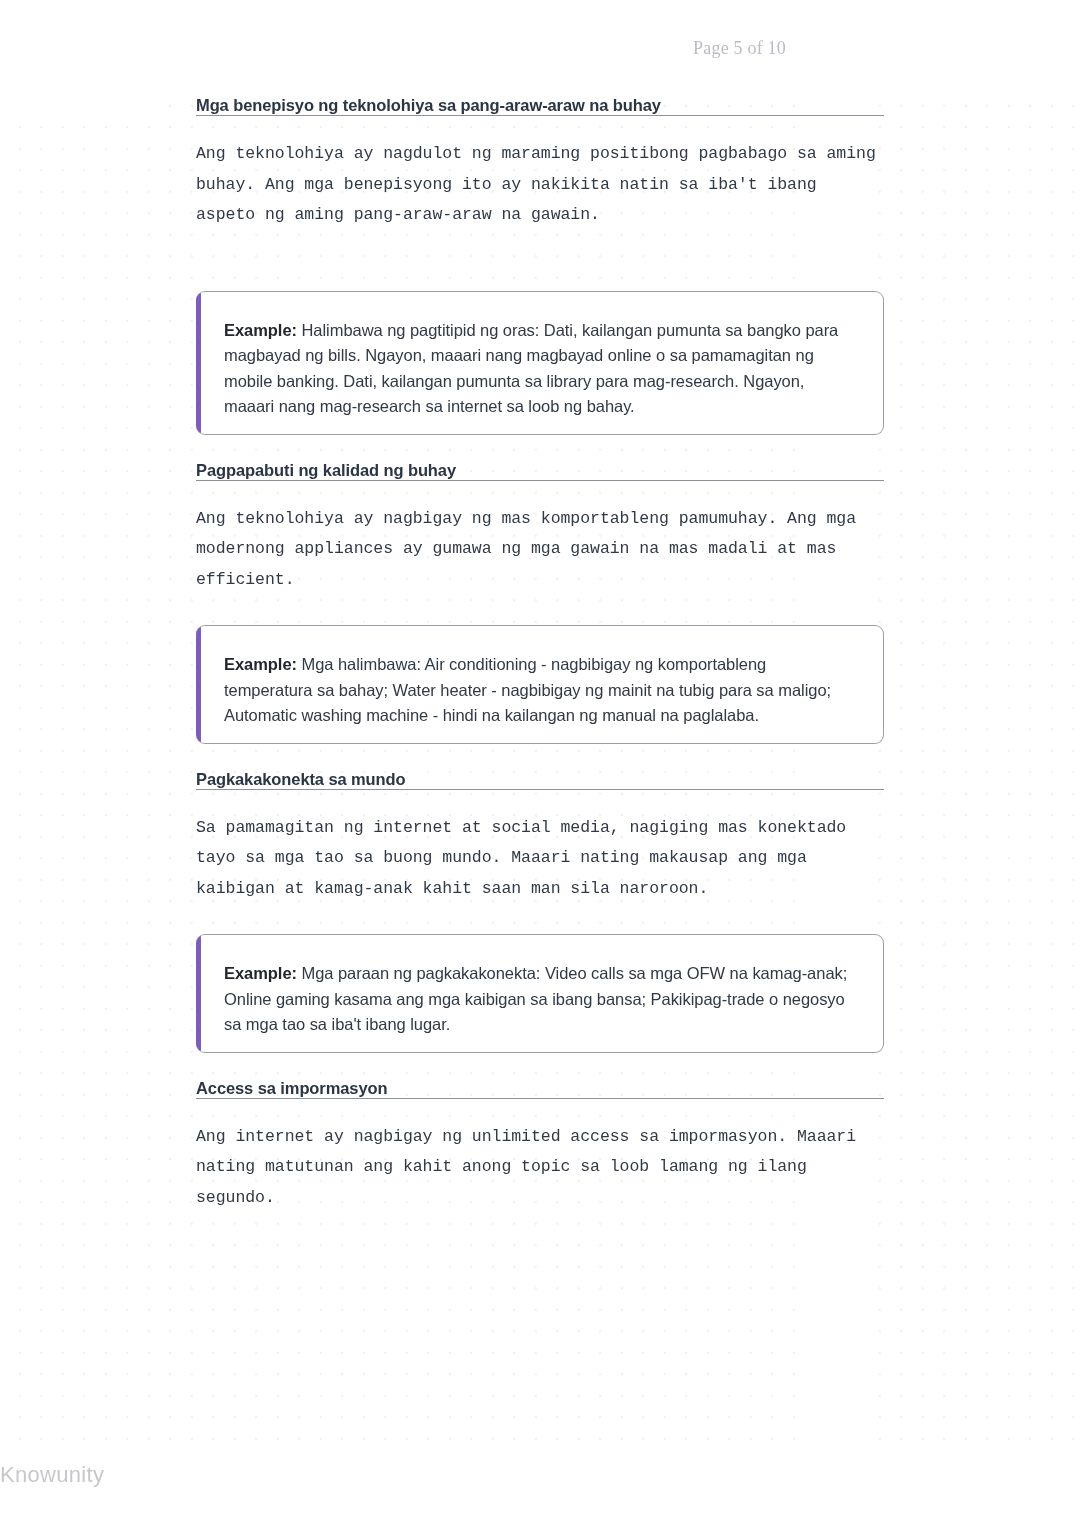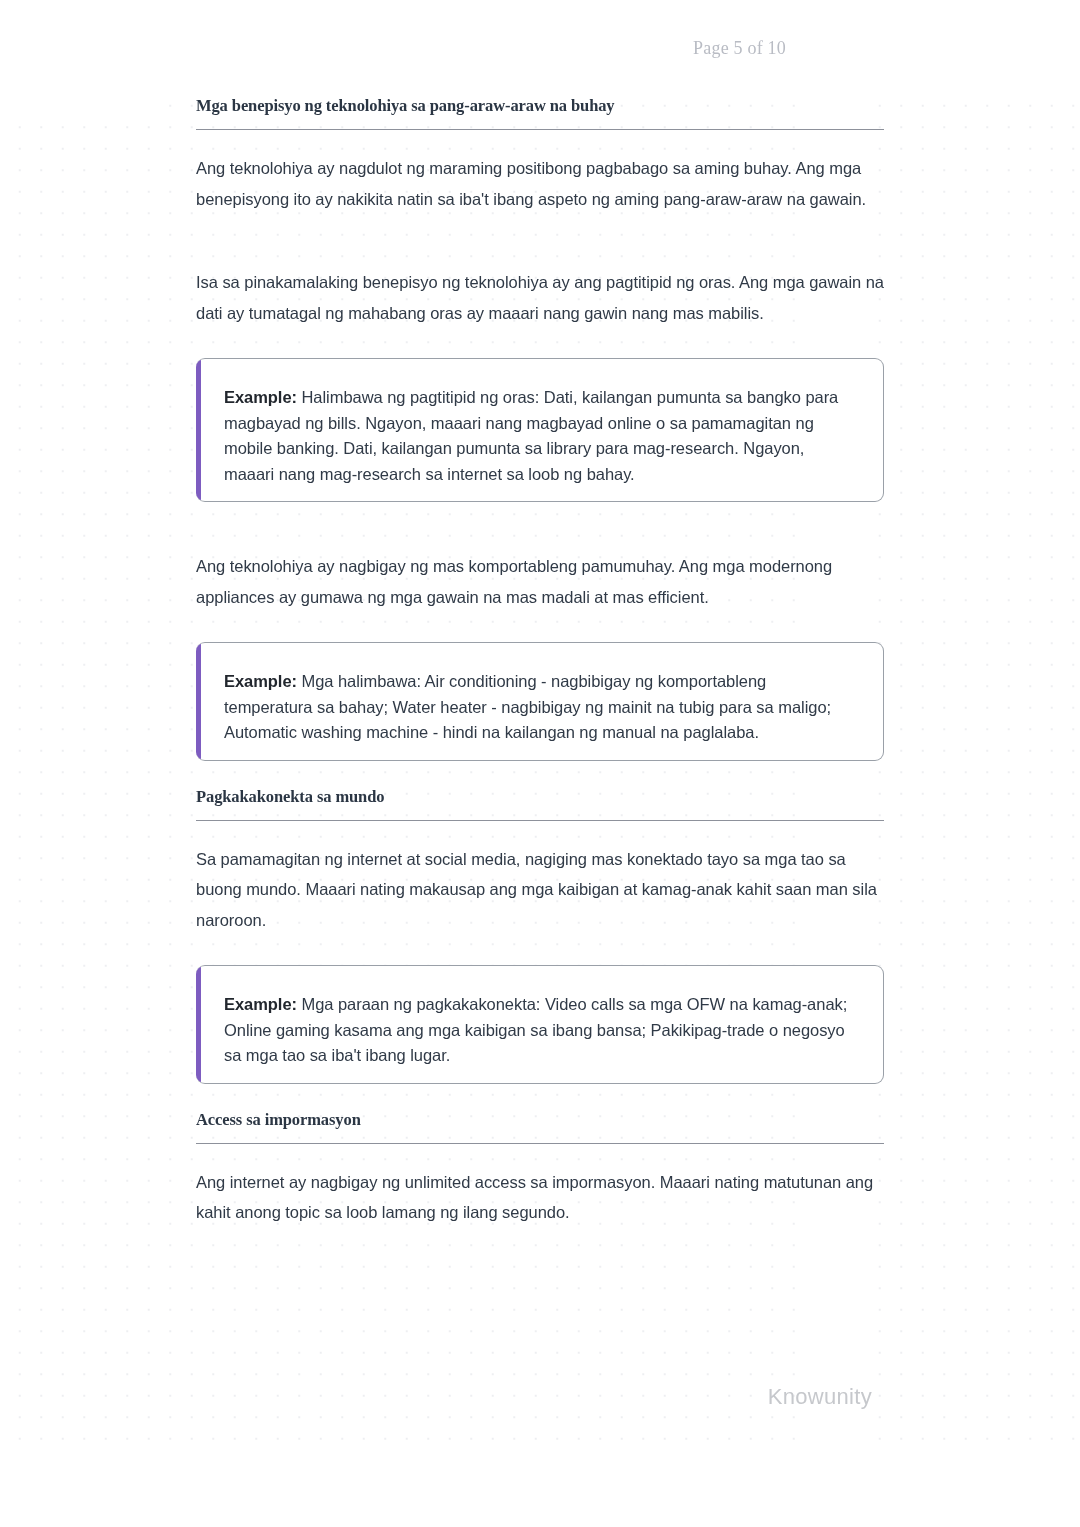--- a/index.html
+++ b/index.html
@@ -85,34 +85,33 @@
     top: 96px;
     width: 688px;
     z-index: 3;
   }
 
   h2.section-heading {
     font-size: 16.5px;
     font-weight: bold;
     color: #2b3644;
     letter-spacing: -0.1px;
-    padding-bottom: 13px;
     border-bottom: 1.6px solid #8d919b;
     margin-bottom: 0;
-    font-family: Liberation Serif, serif;
   }
 
   h2.section-heading.first { margin-top: 0; }
 
   .para {
     font-size: 16.5px;
     line-height: 30.5px;
     color: #303a47;
     margin-top: 23px;
     letter-spacing: -0.05px;
+    font-family: Liberation Mono, monospace;
   }
 
   .spacer-lg { height: 30px; }
   .spacer-md { height: 26px; }
 
   .example-box {
     position: relative;
     border: 1.3px solid #9aa0a8;
     border-radius: 9px;
     border-left: none;
@@ -141,22 +140,22 @@
 
   .example-text .lbl {
     font-weight: bold;
     color: #22272e;
   }
 
   .watermark {
     position: absolute;
     left: 0;
     right: 0;
-    top: 1384px;
-    text-align: right;
+    top: 1462px;
+    text-align: left;
     font-size: 22px;
     color: #c6c8cc;
     letter-spacing: 0.3px;
     z-index: 5;
   }
 </style>
 </head>
 <body>
 
 <div class="page">
@@ -169,28 +168,28 @@
 
   <div class="page-number">Page 5 of 10</div>
 
   <div class="content">
 
     <h2 class="section-heading first">Mga benepisyo ng teknolohiya sa pang-araw-araw na buhay</h2>
     <p class="para">Ang teknolohiya ay nagdulot ng maraming positibong pagbabago sa aming buhay. Ang mga benepisyong ito ay nakikita natin sa iba't ibang aspeto ng aming pang-araw-araw na gawain.</p>
 
     <div class="spacer-lg"></div>
 
-    <p class="para">Isa sa pinakamalaking benepisyo ng teknolohiya ay ang pagtitipid ng oras. Ang mga gawain na dati ay tumatagal ng mahabang oras ay maaari nang gawin nang mas mabilis.</p>
     <div class="example-box">
       <div class="accent"></div>
       <div class="example-text"><span class="lbl">Example:</span><span> Halimbawa ng pagtitipid ng oras: Dati, kailangan pumunta sa bangko para magbayad ng bills. Ngayon, maaari nang magbayad online o sa pamamagitan ng mobile banking. Dati, kailangan pumunta sa library para mag-research. Ngayon, maaari nang mag-research sa internet sa loob ng bahay.</span></div>
     </div>
 
     <div class="spacer-md"></div>
 
+    <h2 class="section-heading">Pagpapabuti ng kalidad ng buhay</h2>
     <p class="para">Ang teknolohiya ay nagbigay ng mas komportableng pamumuhay. Ang mga modernong appliances ay gumawa ng mga gawain na mas madali at mas efficient.</p>
     <div class="example-box">
       <div class="accent"></div>
       <div class="example-text"><span class="lbl">Example:</span><span> Mga halimbawa: Air conditioning - nagbibigay ng komportableng temperatura sa bahay; Water heater - nagbibigay ng mainit na tubig para sa maligo; Automatic washing machine - hindi na kailangan ng manual na paglalaba.</span></div>
     </div>
 
     <div class="spacer-md"></div>
 
     <h2 class="section-heading">Pagkakakonekta sa mundo</h2>
     <p class="para">Sa pamamagitan ng internet at social media, nagiging mas konektado tayo sa mga tao sa buong mundo. Maaari nating makausap ang mga kaibigan at kamag-anak kahit saan man sila naroroon.</p>

